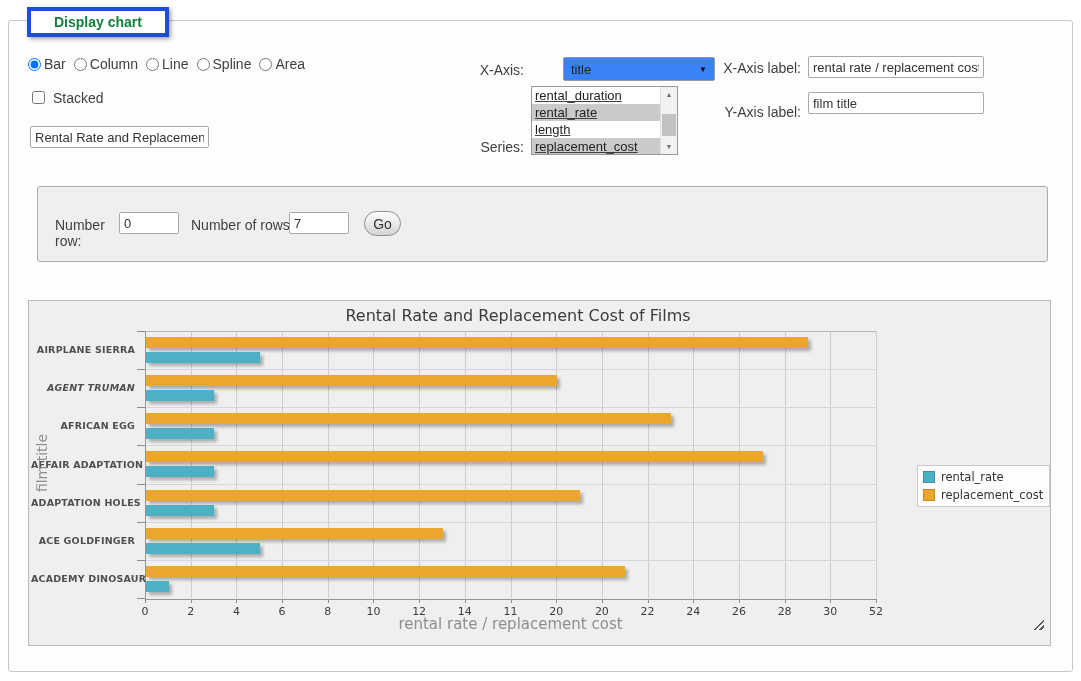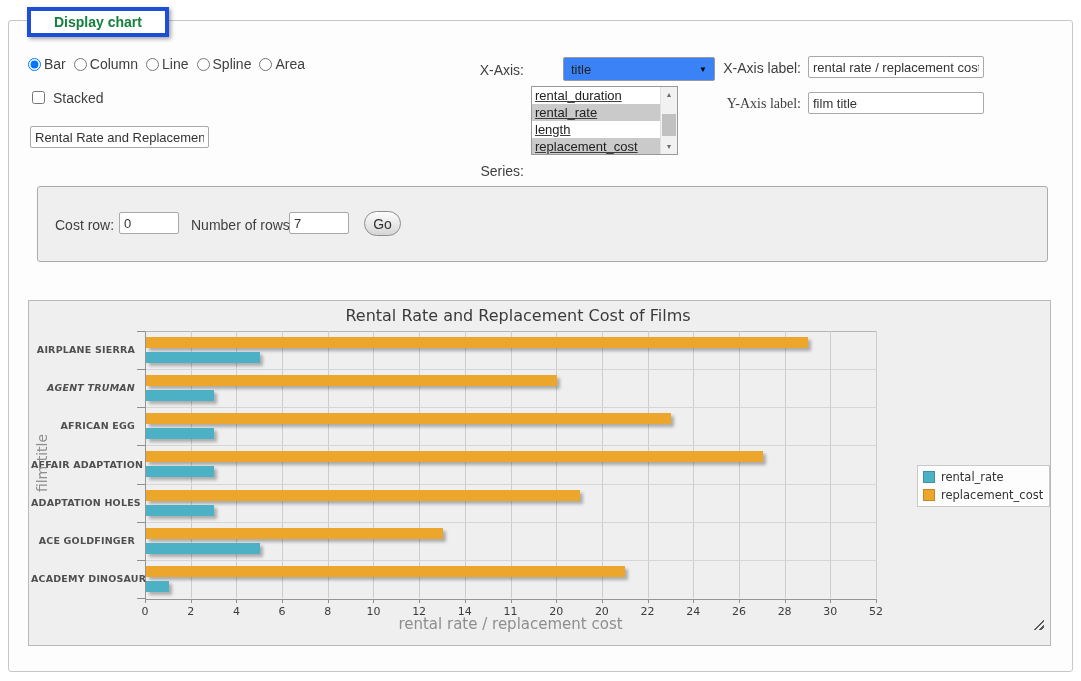--- a/index.html
+++ b/index.html
@@ -81,42 +81,42 @@
 </div>
 
 <input type="text" class="abs title-input" style="width: 169px;" value="Rental Rate and Replacement Cost of Films">
 
 <div class="abs field-label" style="left:460px;top:62px;width:64px;">X-Axis:</div>
 <div class="abs fake-select">
   <span>title</span>
   <span class="arrow">▼</span>
 </div>
 
-<div class="abs field-label" style="left:469px;top:139px;width:55px;margin-top:24px;">Series:</div>
+<div class="abs field-label" style="left:469px;top:139px;width:55px;">Series:</div>
 <div class="abs listbox">
   <div class="opts" id="series-options">
       <div class="list-opt">rental_duration</div>
       <div class="list-opt sel">rental_rate</div>
       <div class="list-opt">length</div>
       <div class="list-opt sel">replacement_cost</div>
     </div>
   <div class="scrollbar">
     <div class="scroll-btn" style="top:0;">▲</div>
     <div class="scroll-thumb"></div>
     <div class="scroll-btn" style="bottom:0;">▼</div>
   </div>
 </div>
 
 <div class="abs field-label" style="left:721px;top:60px;width:80px;">X-Axis label:</div>
 <input type="text" class="abs" style="left: 808px; top: 56px; width: 166px;" value="rental rate / replacement cost">
-<div class="abs field-label" style="left:721px;top:96px;width:80px;font-family:Liberation Serif, serif;">Y-Axis label:</div>
+<div class="abs field-label" style="left:721px;top:104px;width:80px;">Y-Axis label:</div>
 <input type="text" class="abs" style="left: 808px; top: 92px; width: 166px;" value="film title">
 
 <div class="abs rows-panel"></div>
-<div class="abs field-label" style="left:55px;top:217px;width:62px;text-align:left;">Cost row:</div>
+<div class="abs field-label" style="left:55px;top:217px;width:62px;text-align:left;">Number row:</div>
 <input type="text" class="abs" style="left: 119px; top: 212px; width: 50px;" value="0">
 <div class="abs field-label" style="left:191px;top:217px;width:110px;text-align:left;">Number of rows:</div>
 <input type="text" class="abs" style="left: 289px; top: 212px; width: 50px;" value="7">
 <button class="abs go-btn">Go</button>
 
 <div class="abs chart-panel" id="chart-panel">
   <div class="abs chart-title">Rental Rate and Replacement Cost of Films</div>
   <div class="abs plot-frame"></div>
   <div id="chart-dynamic">
       <div class="abs grid-v" style="left: 161.688px; top: 30px; height: 267px;"></div>

